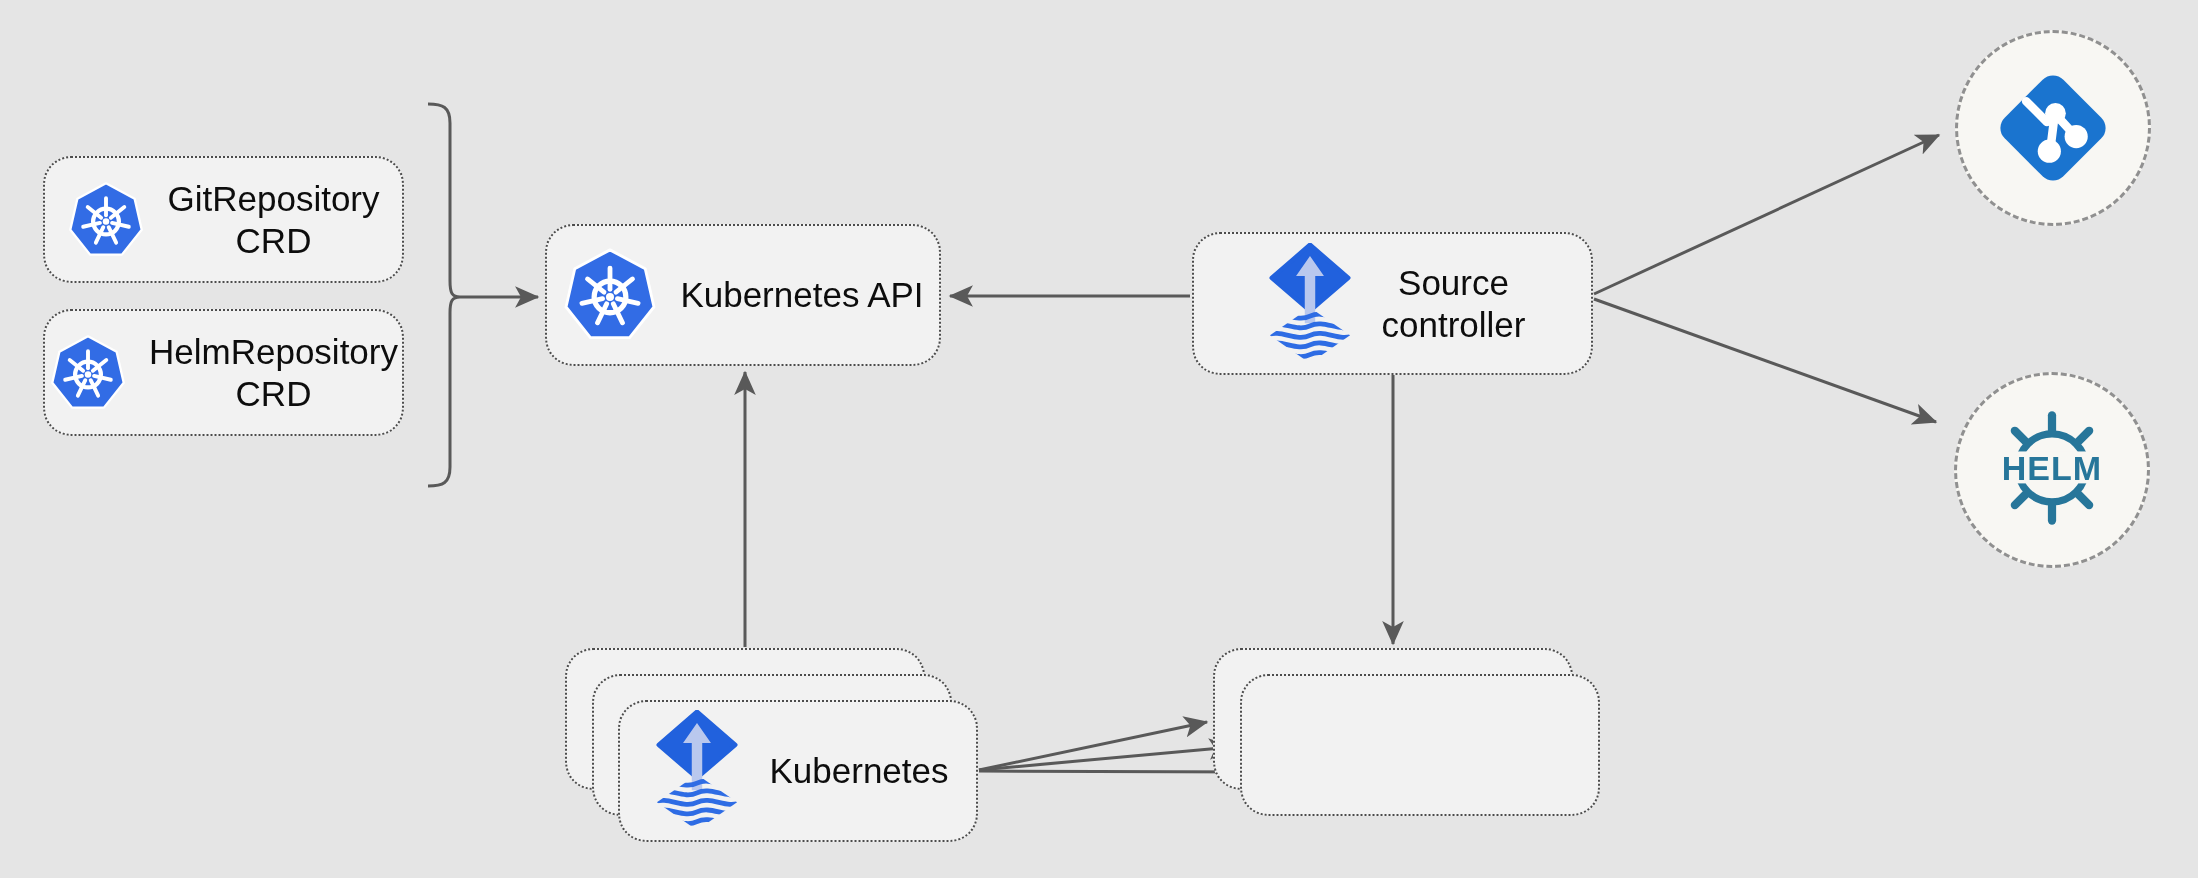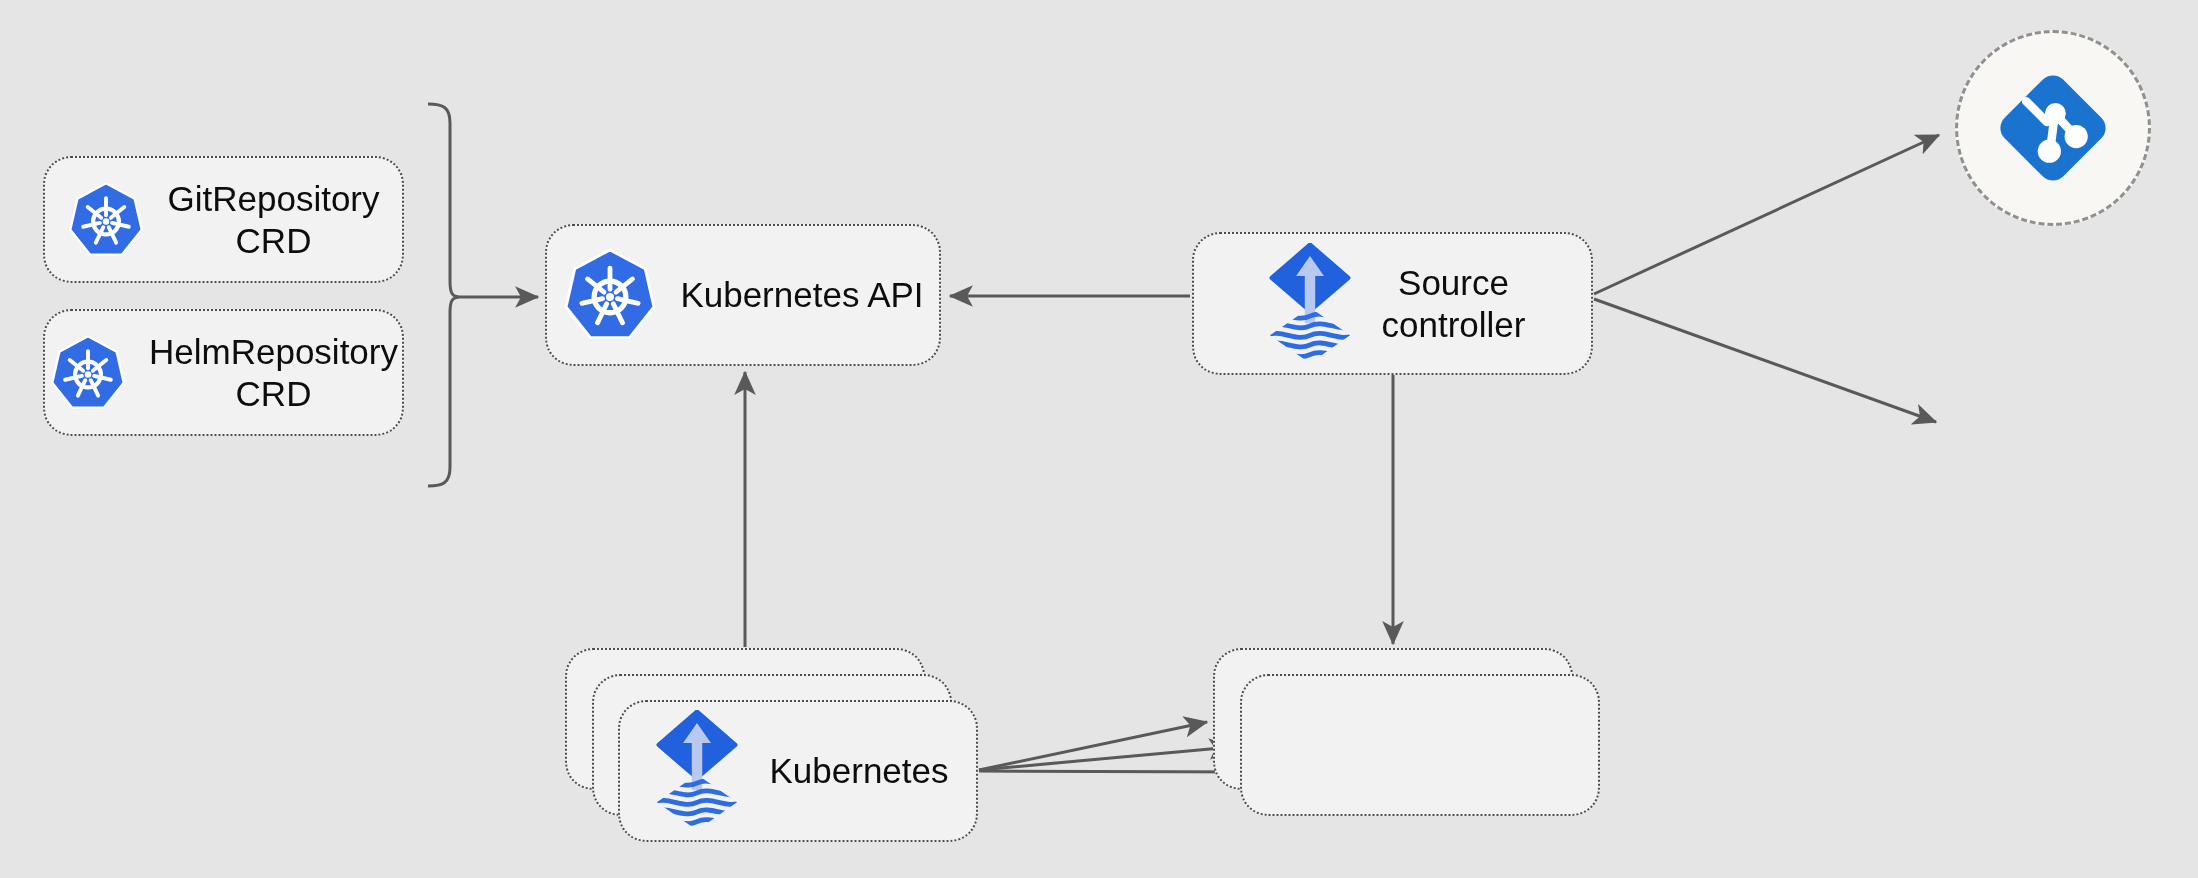--- a/index.html
+++ b/index.html
@@ -174,14 +174,29 @@
         <line x1="28" y1="28" x2="45" y2="45"></line>
         <line x1="51" y1="42" x2="48" y2="66"></line>
         <line x1="55" y1="42" x2="66" y2="54"></line>
       </g>
       <circle cx="52" cy="38" r="8.5" fill="#ffffff"></circle>
       <circle cx="47" cy="69" r="9.5" fill="#ffffff"></circle>
       <circle cx="69" cy="57" r="9.5" fill="#ffffff"></circle>
     </svg>
   </div>
 
+  <div class="circle" id="circle-helm">
+    <svg class="icon-helm" viewBox="0 0 130 130">
+      <g transform="translate(65,63)" stroke="#27769a" fill="none" stroke-linecap="round">
+        <circle r="33" stroke-width="7"></circle>
+        <line y1="-34" y2="-51" stroke-width="8"></line>
+        <line y1="-34" y2="-51" stroke-width="8" transform="rotate(45)"></line>
+        <line y1="-34" y2="-51" stroke-width="8" transform="rotate(-45)"></line>
+        <line y1="-34" y2="-51" stroke-width="8" transform="rotate(180)"></line>
+        <line y1="-34" y2="-51" stroke-width="8" transform="rotate(135)"></line>
+        <line y1="-34" y2="-51" stroke-width="8" transform="rotate(-135)"></line>
+      </g>
+      <rect x="19" y="47" width="92" height="31" fill="#f8f7f3"></rect>
+      <text x="65" y="75" text-anchor="middle" font-family="Liberation Sans, sans-serif" font-size="33" font-weight="bold" letter-spacing="1" fill="#27769a">HELM</text>
+    </svg>
+  </div>
 
 </div>
 
 </body></html>

